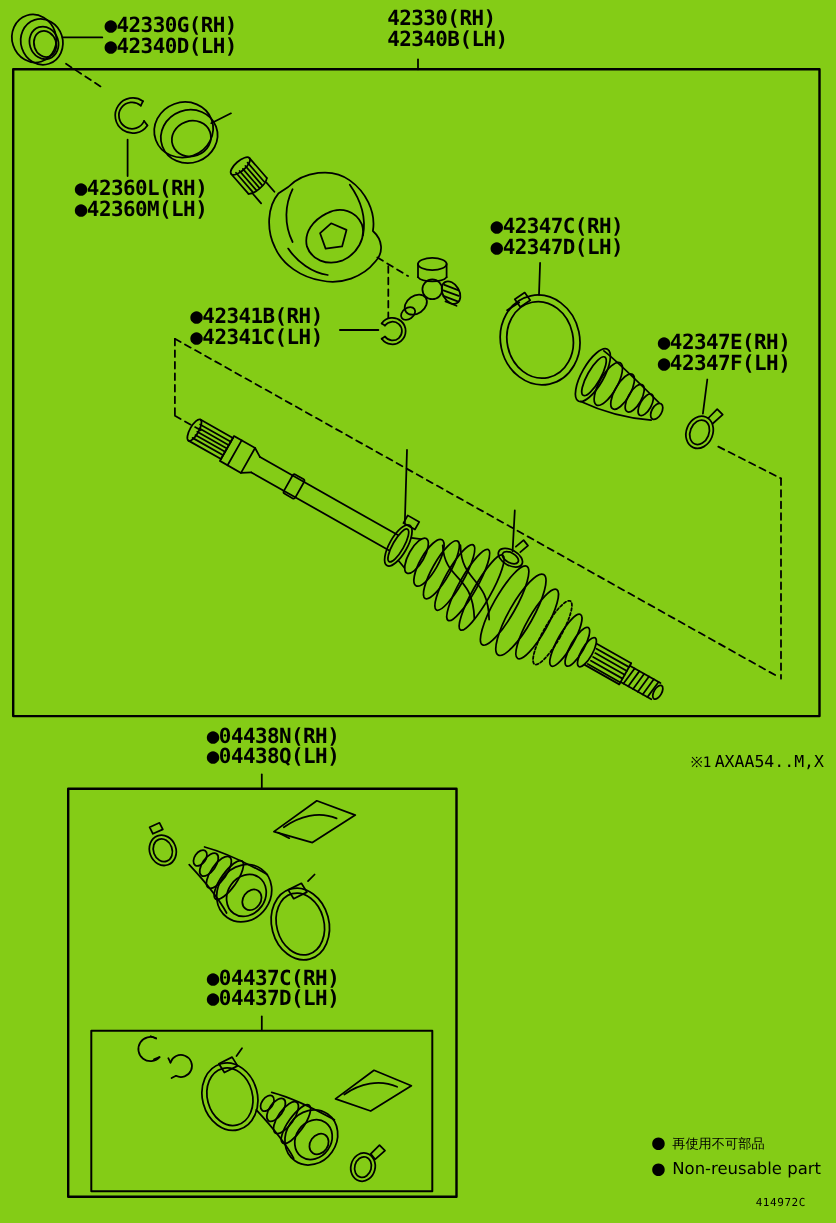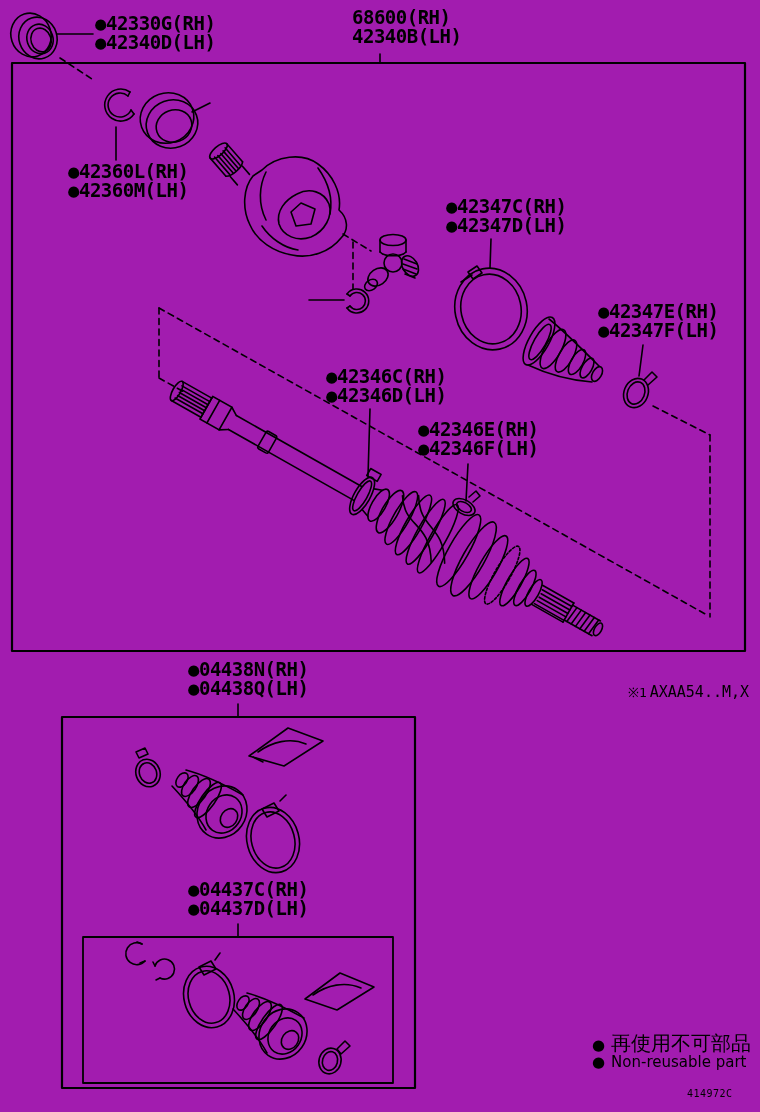--- a/index.html
+++ b/index.html
@@ -1,28 +1,28 @@
 <!DOCTYPE html>
 <html><head>
 <meta charset="utf-8">
 <style>
   html,body{margin:0;padding:0;background:#fff;}
-  .canvas{position:relative;width:760px;height:1112px;background:#a21caf;overflow:hidden;
+  .canvas{position:relative;width:760px;height:1112px;background:#84cc16;overflow:hidden;
           font-family:"DejaVu Sans Mono",monospace;color:#000;}
   svg{position:absolute;left:0;top:0;}
   .lbl{position:absolute;font-weight:bold;font-size:19px;line-height:19px;
        letter-spacing:-0.5px;white-space:nowrap;}
   .lbl .row{height:19px;}
   .blt{font-size:19px;}
   .pfx{font-size:13px;font-weight:normal;letter-spacing:0;margin-right:3px;}
   .note{position:absolute;font-size:15px;font-weight:normal;letter-spacing:0;white-space:nowrap;margin-top:20px;}
   .legend{position:absolute;font-family:"DejaVu Sans",sans-serif;font-size:15px;white-space:nowrap;}
   .legend .row{height:23px;}
   .legend .blt{font-size:15px;margin-right:6px;}
-  .legend .ja{font-size:20px;text-align:center;}
+  .legend .ja{font-size:12px;text-align:center;}
   .docnum{position:absolute;font-family:"DejaVu Sans Mono",monospace;font-size:10px;letter-spacing:0.5px;}
 </style>
 </head>
 <body>
 
 <div class="canvas">
 
 <svg width="760" height="1112" viewBox="0 0 760 1112">
   <g stroke="#000" fill="none" stroke-width="1.6" stroke-linecap="round" stroke-linejoin="round">
 
@@ -256,50 +256,46 @@
     </g>
   </g>
 </svg>
 
 <div class="lbl" style="left:95px;top:14px">
   <div class="row"><span class="blt">●</span><span>42330G(RH)</span></div>
   <div class="row"><span class="blt">●</span><span>42340D(LH)</span></div>
 </div>
 
 <div class="lbl" style="left:352px;top:8px">
-  <div class="row"><span>68600(RH)</span></div>
+  <div class="row"><span>42330(RH)</span></div>
   <div class="row"><span>42340B(LH)</span></div>
 </div>
 
 
 <div class="lbl" style="left:68px;top:162px">
   <div class="row"><span class="blt">●</span><span>42360L(RH)</span></div>
   <div class="row"><span class="blt">●</span><span>42360M(LH)</span></div>
 </div>
 
+<div class="lbl" style="left:173px;top:279px">
+  <div class="row"><span class="blt">●</span><span>42341B(RH)</span></div>
+  <div class="row"><span class="blt">●</span><span>42341C(LH)</span></div>
+</div>
 
 <div class="lbl" style="left:446px;top:197px">
   <div class="row"><span class="blt">●</span><span>42347C(RH)</span></div>
   <div class="row"><span class="blt">●</span><span>42347D(LH)</span></div>
 </div>
 
 <div class="lbl" style="left:598px;top:302px">
   <div class="row"><span class="blt">●</span><span>42347E(RH)</span></div>
   <div class="row"><span class="blt">●</span><span>42347F(LH)</span></div>
 </div>
 
-<div class="lbl" style="left:326px;top:367px">
-  <div class="row"><span class="blt">●</span><span>42346C(RH)</span></div>
-  <div class="row"><span class="blt">●</span><span>42346D(LH)</span></div>
-</div>
-
-<div class="lbl" style="left:418px;top:420px">
-  <div class="row"><span class="blt">●</span><span>42346E(RH)</span></div>
-  <div class="row"><span class="blt">●</span><span>42346F(LH)</span></div>
-</div>
+
 
 <div class="lbl" style="left:188px;top:660px">
   <div class="row"><span class="blt">●</span><span>04438N(RH)</span></div>
   <div class="row"><span class="blt">●</span><span>04438Q(LH)</span></div>
 </div>
 
 <div class="lbl" style="left:188px;top:880px">
   <div class="row"><span class="blt">●</span><span>04437C(RH)</span></div>
   <div class="row"><span class="blt">●</span><span>04437D(LH)</span></div>
 </div>

